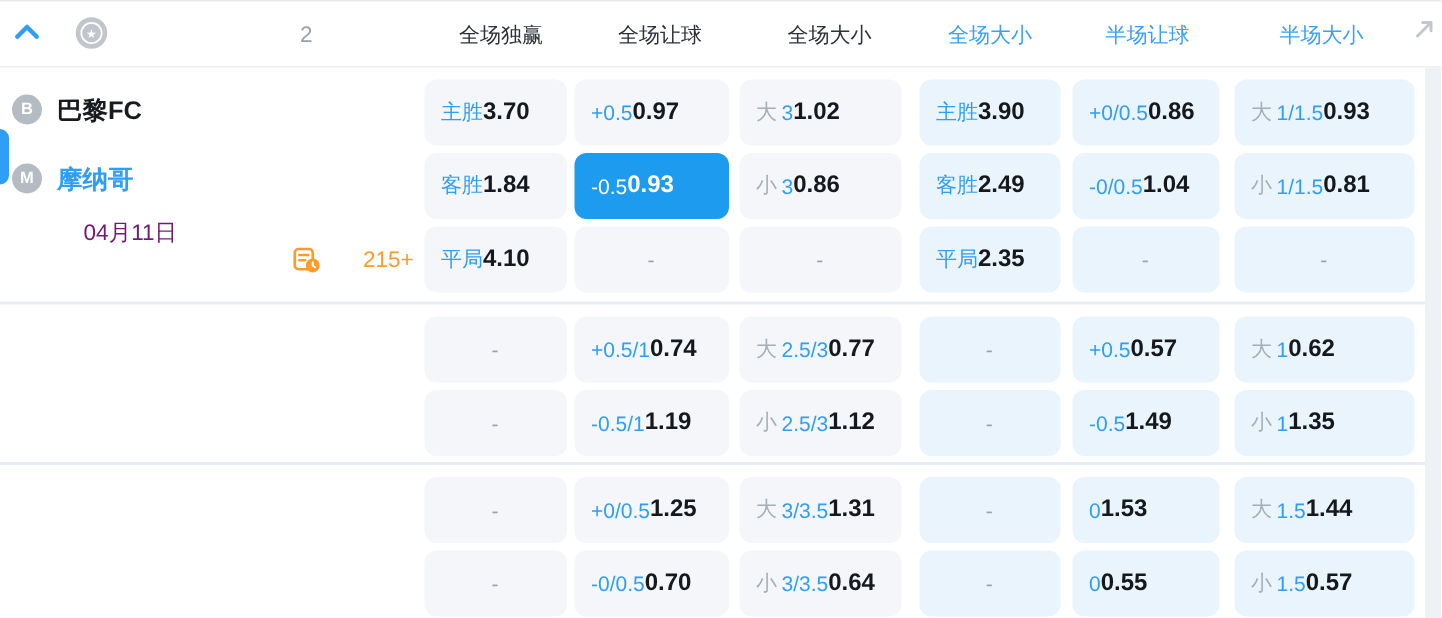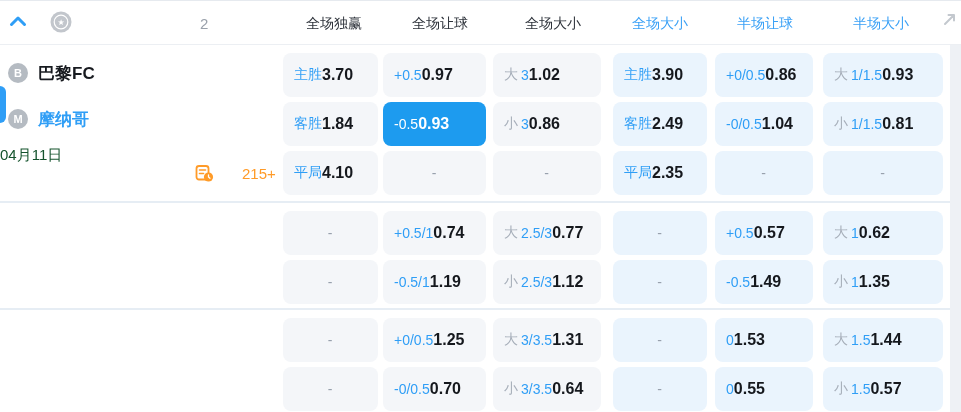--- a/index.html
+++ b/index.html
@@ -17,21 +17,21 @@
   .col-h{position:absolute;top:14px;font-size:14px;transform:translateX(-50%);white-space:nowrap;}
   .col-h.dark{color:#2d323a;}
   .col-h.blue{color:#39a0f6;}
   .corner{position:absolute;left:942px;top:10px;width:16px;height:16px;cursor:pointer;}
   
   .sel-tab{position:absolute;left:0;top:85px;width:6px;height:37px;background:#2f9ef6;border-radius:0 6px 6px 0;}
   .badge{position:absolute;width:20px;height:20px;border-radius:50%;background:#b5bbc2;color:#fff;
          font-size:11px;font-weight:700;display:flex;align-items:center;justify-content:center;}
   .team-name{position:absolute;left:38px;font-size:17px;font-weight:700;color:#171a1f;white-space:nowrap;}
   .team-name.away{color:#2f9ef6;}
-  .dt{position:absolute;left:0;width:118px;text-align:left;font-size:15px;color:#14532d;white-space:nowrap;}
+  .dt{position:absolute;left:0;width:118px;text-align:right;font-size:15px;color:#701a75;white-space:nowrap;}
   .more{position:absolute;left:195px;top:161px;height:22px;display:flex;align-items:center;cursor:pointer;gap:24px;}
   .more .cnt{color:#ff9b28;font-size:15px;margin-left:4px;}
   .more .chev{margin-left:4px;display:flex;align-items:center;}
   
   .cell{position:absolute;height:44px;border-radius:8px;box-sizing:border-box;display:flex;
         align-items:center;justify-content:flex-start;padding:0 12px 0 11px;cursor:pointer;}
   .cell.ft{background:#f4f6f9;}
   .cell.ht{background:#eaf4fd;}
   .cell.dash{justify-content:center;cursor:default;}
   .cell .lbl{font-size:14px;color:#2f9ef6;white-space:nowrap;}

